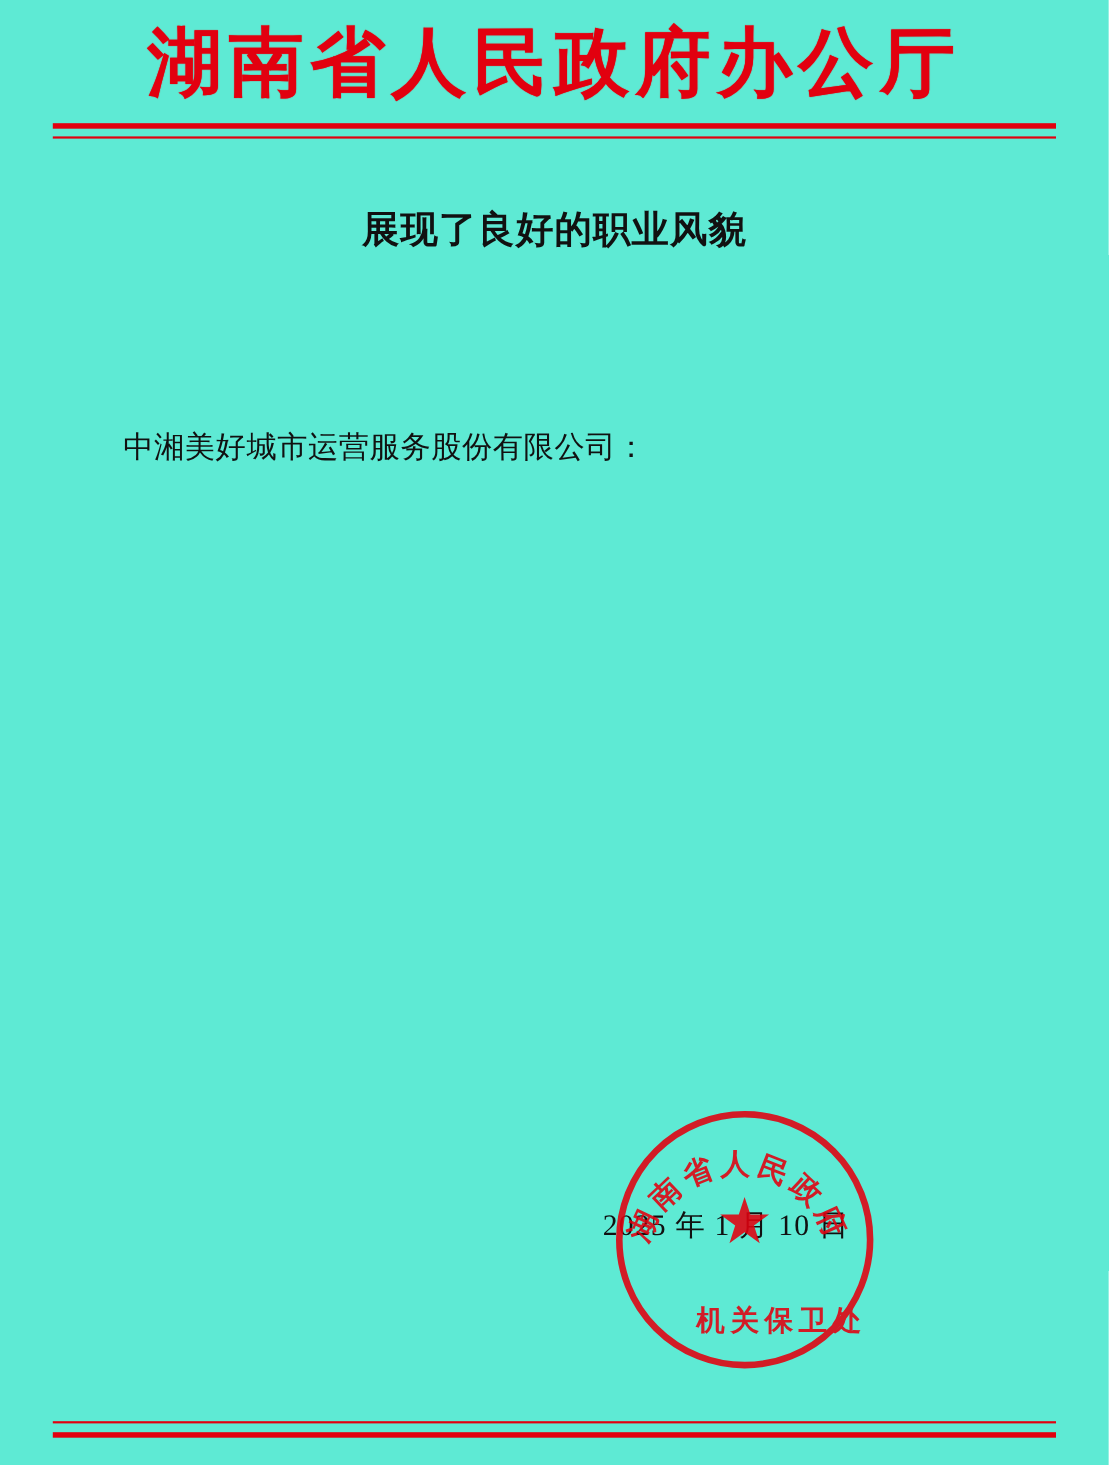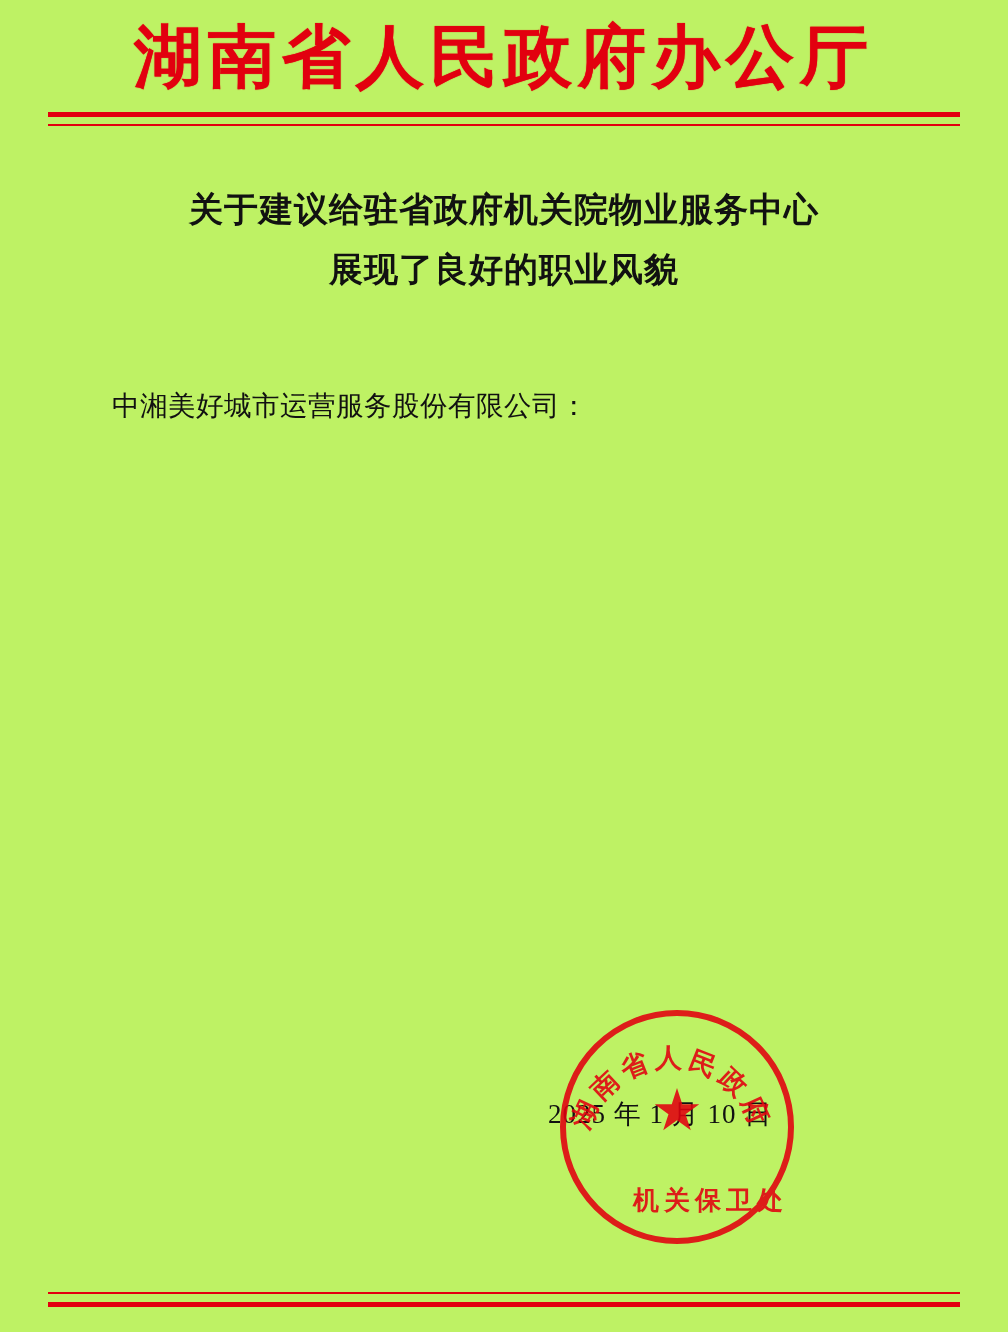--- a/index.html
+++ b/index.html
@@ -14,21 +14,21 @@
     color: #1a1a1a;
     position: relative;
     overflow: hidden;
   }
 
   .page {
     position: relative;
     width: 1008px;
     height: 1332px;
     box-sizing: border-box;
-    background: #bef264;
+    background: #5eead4;
   }
 
   
   .letterhead {
     position: absolute;
     top: 20px;
     left: 0;
     width: 1008px;
     text-align: center;
   }
@@ -190,21 +190,20 @@
 
 <div class="page">
 
   <div class="letterhead">
     <div class="letterhead-title">湖南省人民政府办公厅</div>
   </div>
   <div class="rule-thick rule-a"></div>
   <div class="rule-thin rule-b"></div>
 
   <div class="doc-title">
-    <span class="line">关于建议给驻省政府机关院物业服务中心</span>
     <span class="line">展现了良好的职业风貌</span>
   </div>
 
   <div class="body-block">
     <p class="addressee">中湘美好城市运营服务股份有限公司：</p>
   </div>
 
   <div class="sign-area">
     <div class="sign-date">2025 年 1 月 10 日</div>
 

